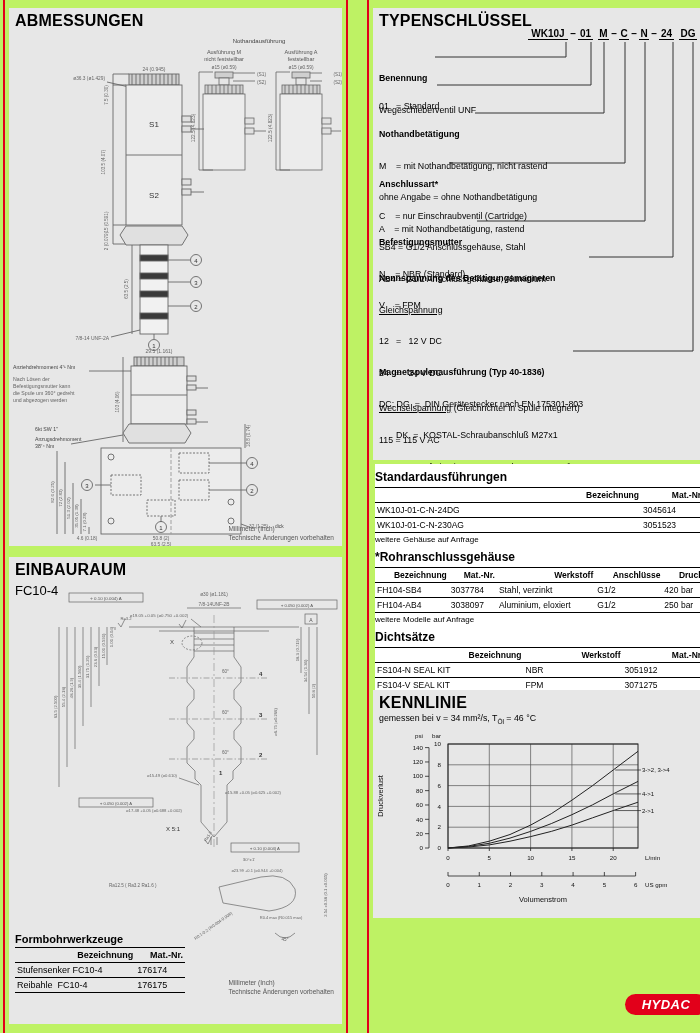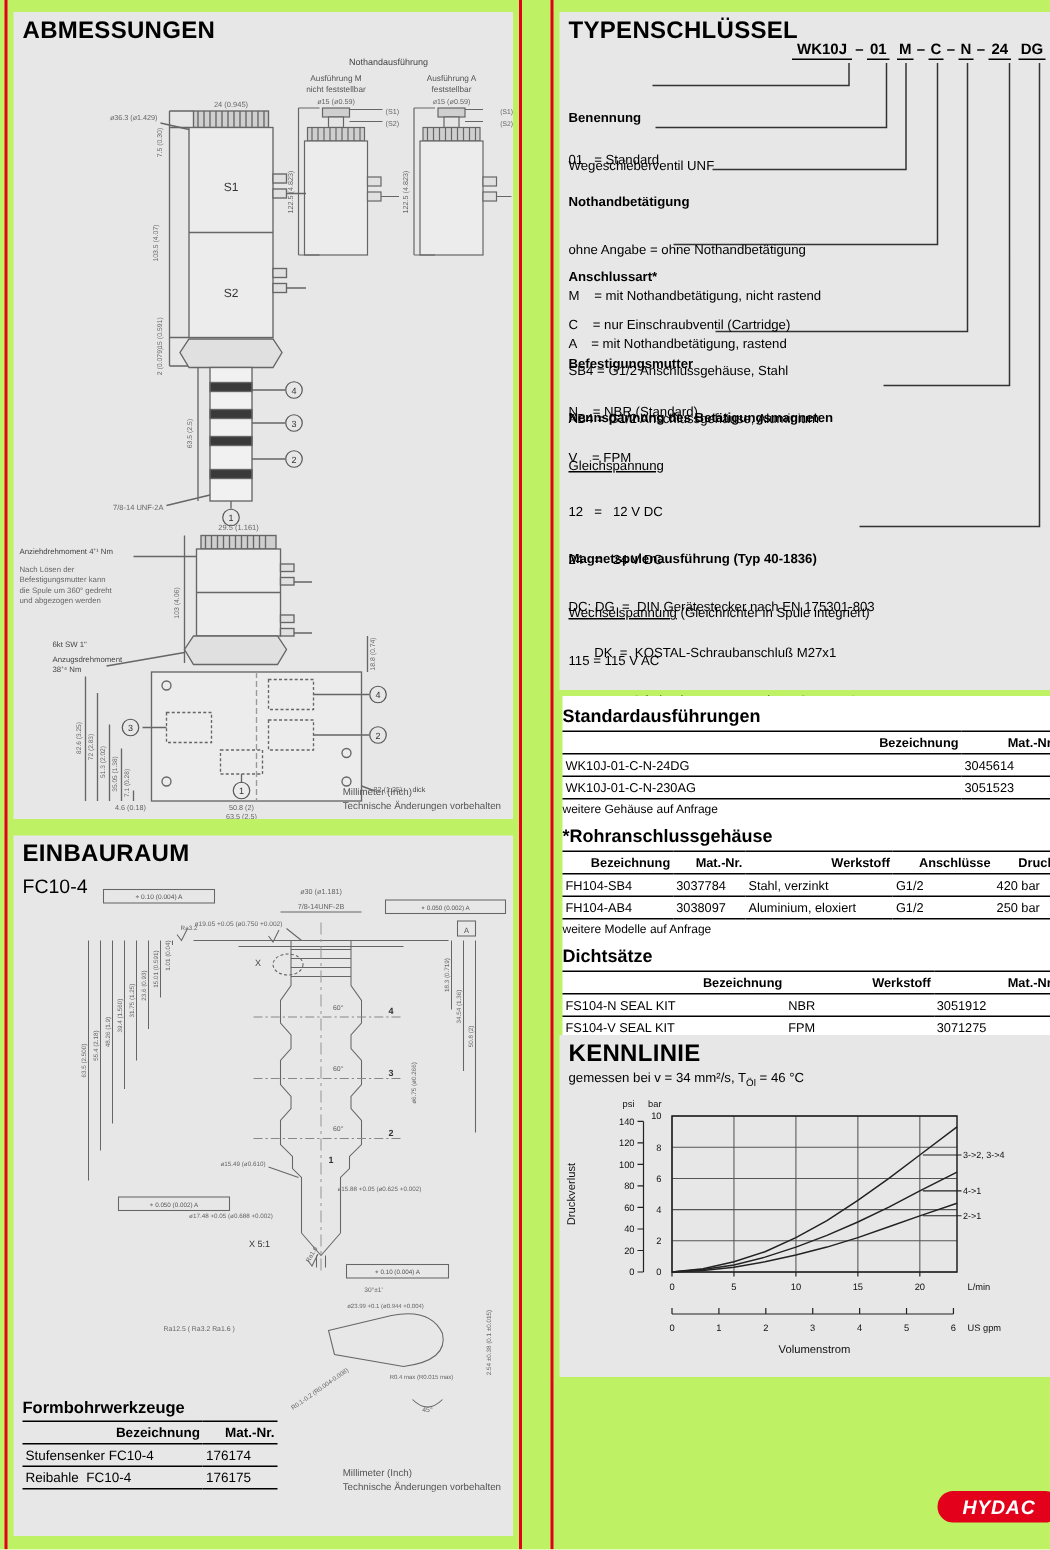--- a/index.html
+++ b/index.html
@@ -305,22 +305,22 @@
       </svg>
       <div class="sec" style="top:44px">
         <div class="sec-t">Benennung</div>
         <div>Wegeschieberventil UNF</div>
       </div>
       <div class="sec" style="top:72px">
         <div>01   = Standard</div>
       </div>
       <div class="sec" style="top:100px">
         <div class="sec-t">Nothandbetätigung</div>
+        <div>M    = mit Nothandbetätigung, nicht rastend</div>
         <div>ohne Angabe = ohne Nothandbetätigung</div>
-        <div>M    = mit Nothandbetätigung, nicht rastend</div>
         <div>A    = mit Nothandbetätigung, rastend</div>
       </div>
       <div class="sec" style="top:150px">
         <div class="sec-t">Anschlussart*</div>
         <div>C    = nur Einschraubventil (Cartridge)</div>
         <div>SB4 = G1/2 Anschlussgehäuse, Stahl</div>
         <div>AB4 = G1/2 Anschlussgehäuse, Aluminium</div>
       </div>
       <div class="sec" style="top:208px">
         <div class="sec-t">Befestigungsmutter</div>

